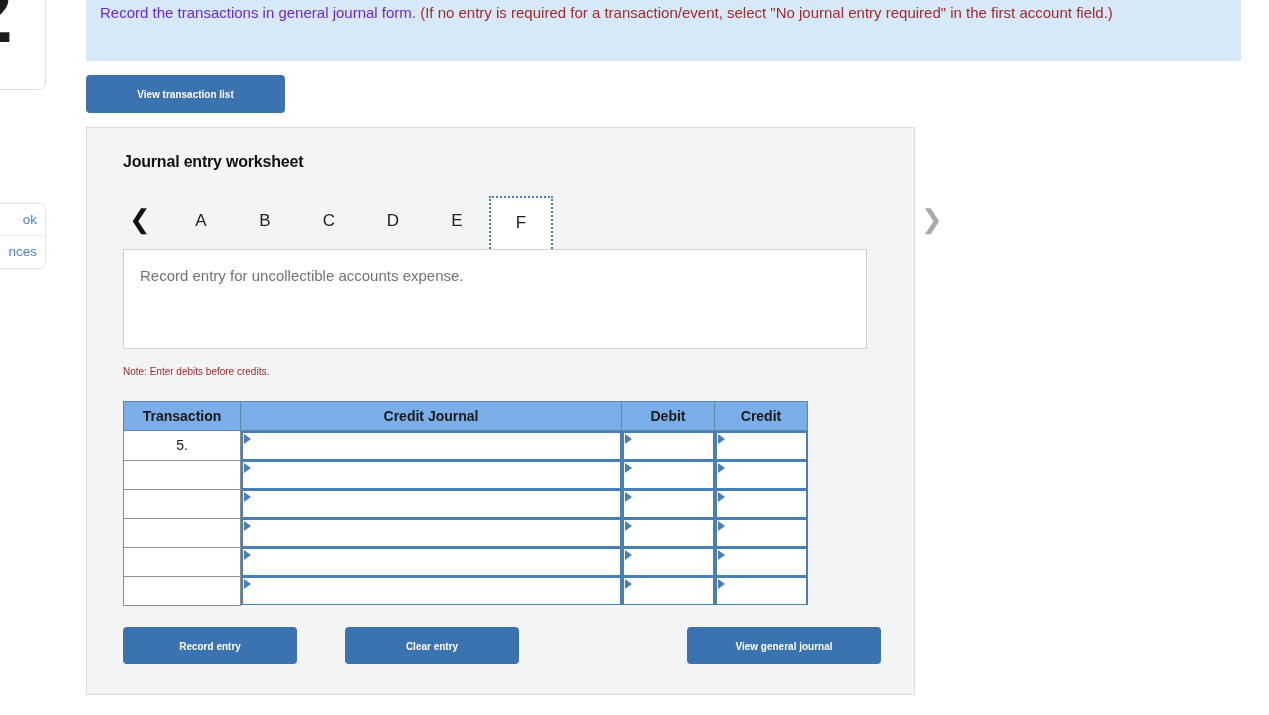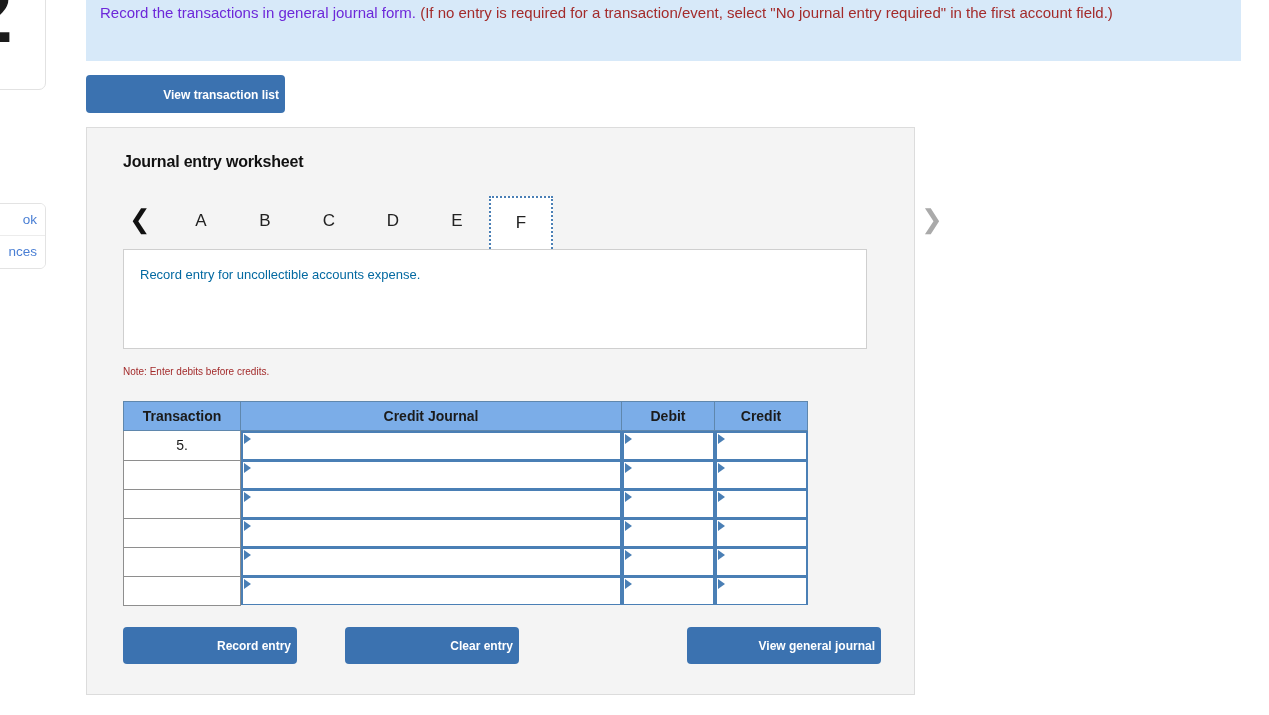--- a/index.html
+++ b/index.html
@@ -82,22 +82,22 @@
 
   
   .btn {
     display: inline-block;
     background: #3b72b0;
     color: #ffffff;
     border: none;
     border-radius: 4px;
     font-family: "Liberation Sans", sans-serif;
     font-weight: bold;
-    font-size: 12px;
-    text-align: right;
+    font-size: 10px;
+    text-align: center;
     cursor: pointer;
     white-space: nowrap;
   }
 
   #view-transaction-list {
     position: absolute;
     left: 86px;
     top: 75px;
     width: 199px;
     height: 38px;
@@ -170,22 +170,22 @@
   
   .desc-box {
     position: absolute;
     left: 36px;
     top: 121px;
     width: 744px;
     height: 100px;
     background: #ffffff;
     border: 1px solid #cfcfcf;
     padding: 17px 16px;
-    font-size: 13px;
-    color: #0369a1;
+    font-size: 15px;
+    color: #737373;
   }
 
   .note {
     position: absolute;
     left: 36px;
     top: 238px;
     font-size: 10px;
     color: #a32b2b;
   }
 

